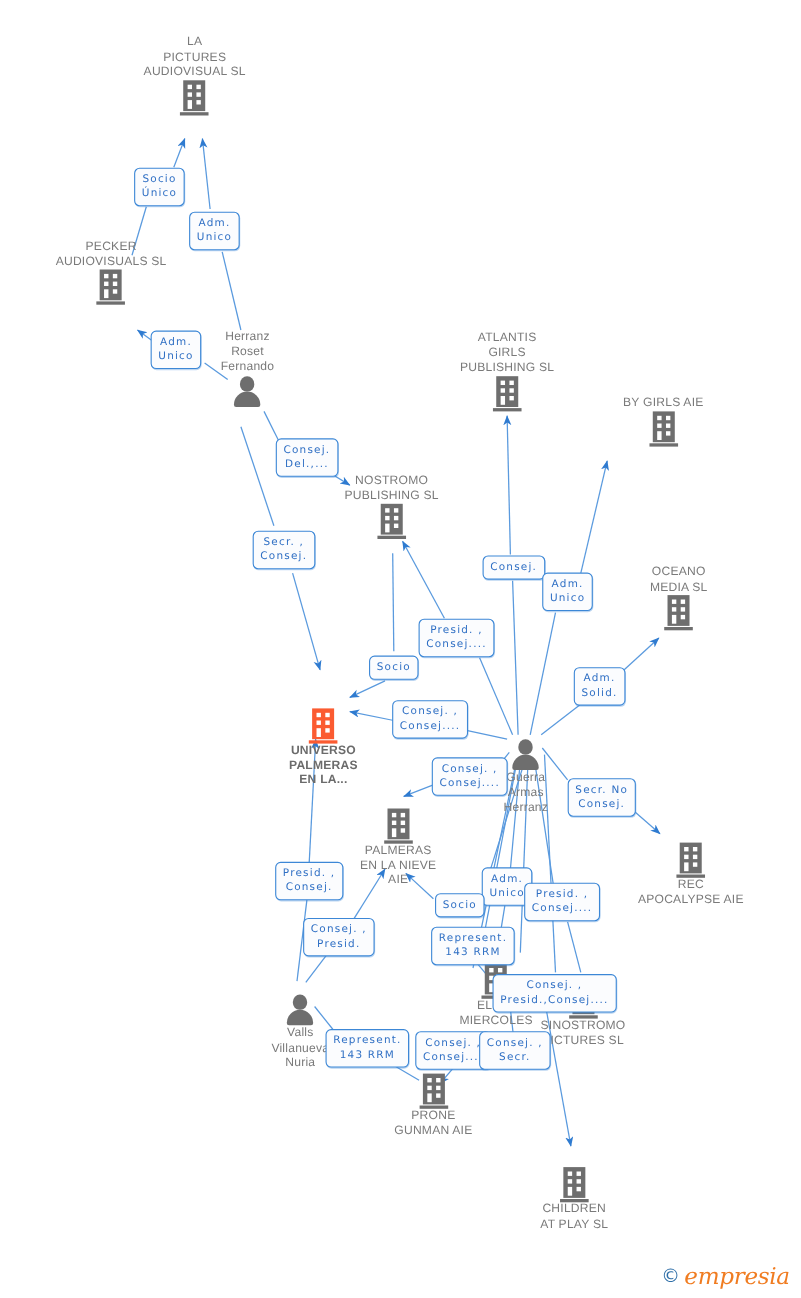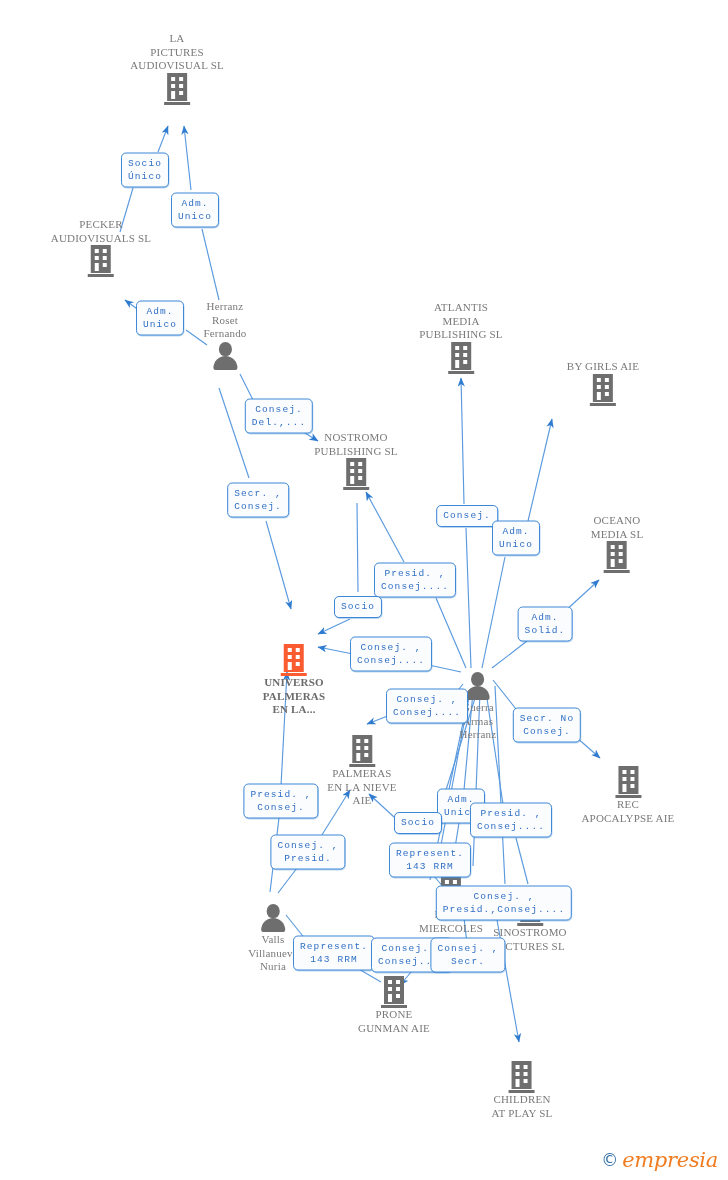--- a/index.html
+++ b/index.html
@@ -7,21 +7,21 @@
     font-family:"DejaVu Sans", sans-serif;
     width:728px;height:1180px;position:relative;overflow:hidden;
   }
   #graph{position:absolute;left:0;top:0;width:728px;height:1180px;}
   svg.edges{position:absolute;left:0;top:0;width:728px;height:1180px;pointer-events:none;}
 
   
   .node{position:absolute;transform:translate(-50%,0);text-align:center;white-space:nowrap;}
   .node .caption{
     font-size:11px;line-height:13.5px;color:#7a7a7a;letter-spacing:.2px;
-    font-family:Liberation Serif, serif;
+    font-family:Liberation Sans, sans-serif;
   }
   .node.focus .caption{color:#6b6b6b;font-weight:bold;}
   .node .glyph{display:flex;justify-content:center;align-items:flex-end;}
 
   
   .bldg{position:relative;width:26px;height:32px;}
   .bldg .body{
     position:absolute;left:3px;top:0;width:20px;height:28px;background:#6e6e6e;
   }
   .bldg .base{
@@ -45,21 +45,21 @@
 
   
   .rel{
     position:absolute;transform:translate(-50%,-50%);
     background:#fbfcfe;border:1.3px solid #3c87d6;border-radius:5px;
     color:#2f6fc4;font-size:9.5px;line-height:13px;letter-spacing:1.1px;
     padding:3px 6px 4px 6px;text-align:center;white-space:nowrap;
     box-shadow:0.5px 1px 0 rgba(60,135,214,.35);
     font-family:"DejaVu Sans", sans-serif;
   }
-  .rel span{display:block;font-family:Liberation Mono, monospace;}
+  .rel span{display:block;}
 
   
   #watermark{
     position:absolute;right:10px;bottom:8px;display:flex;align-items:center;
     gap:4px;user-select:none;
   }
   #watermark .copy{font-size:17px;color:#2f6fa8;font-family:"DejaVu Sans", sans-serif;}
   #watermark .brand{
     font-size:21px;color:#f07c21;font-style:italic;
     font-family:"DejaVu Serif", serif;letter-spacing:-.3px;
@@ -198,21 +198,21 @@
       <div class="person">
           <div class="head"></div>
           <div class="body"></div>
         </div>
     </div>
   </div>
 
   <div class="node" style="left:461px;top:301px;">
     <div class="caption">
       <div>ATLANTIS</div>
-        <div>MEDIA</div>
+        <div>GIRLS</div>
         <div>PUBLISHING SL</div>
     </div>
     <div class="glyph">
       <div class="bldg">
           <div class="body"></div>
           <div class="base"></div>
         <div class="win" style="left:7px;top:4px;"></div>
           <div class="win" style="left:15px;top:4px;"></div>
         <div class="win" style="left:7px;top:11px;"></div>
           <div class="win" style="left:15px;top:11px;"></div>

